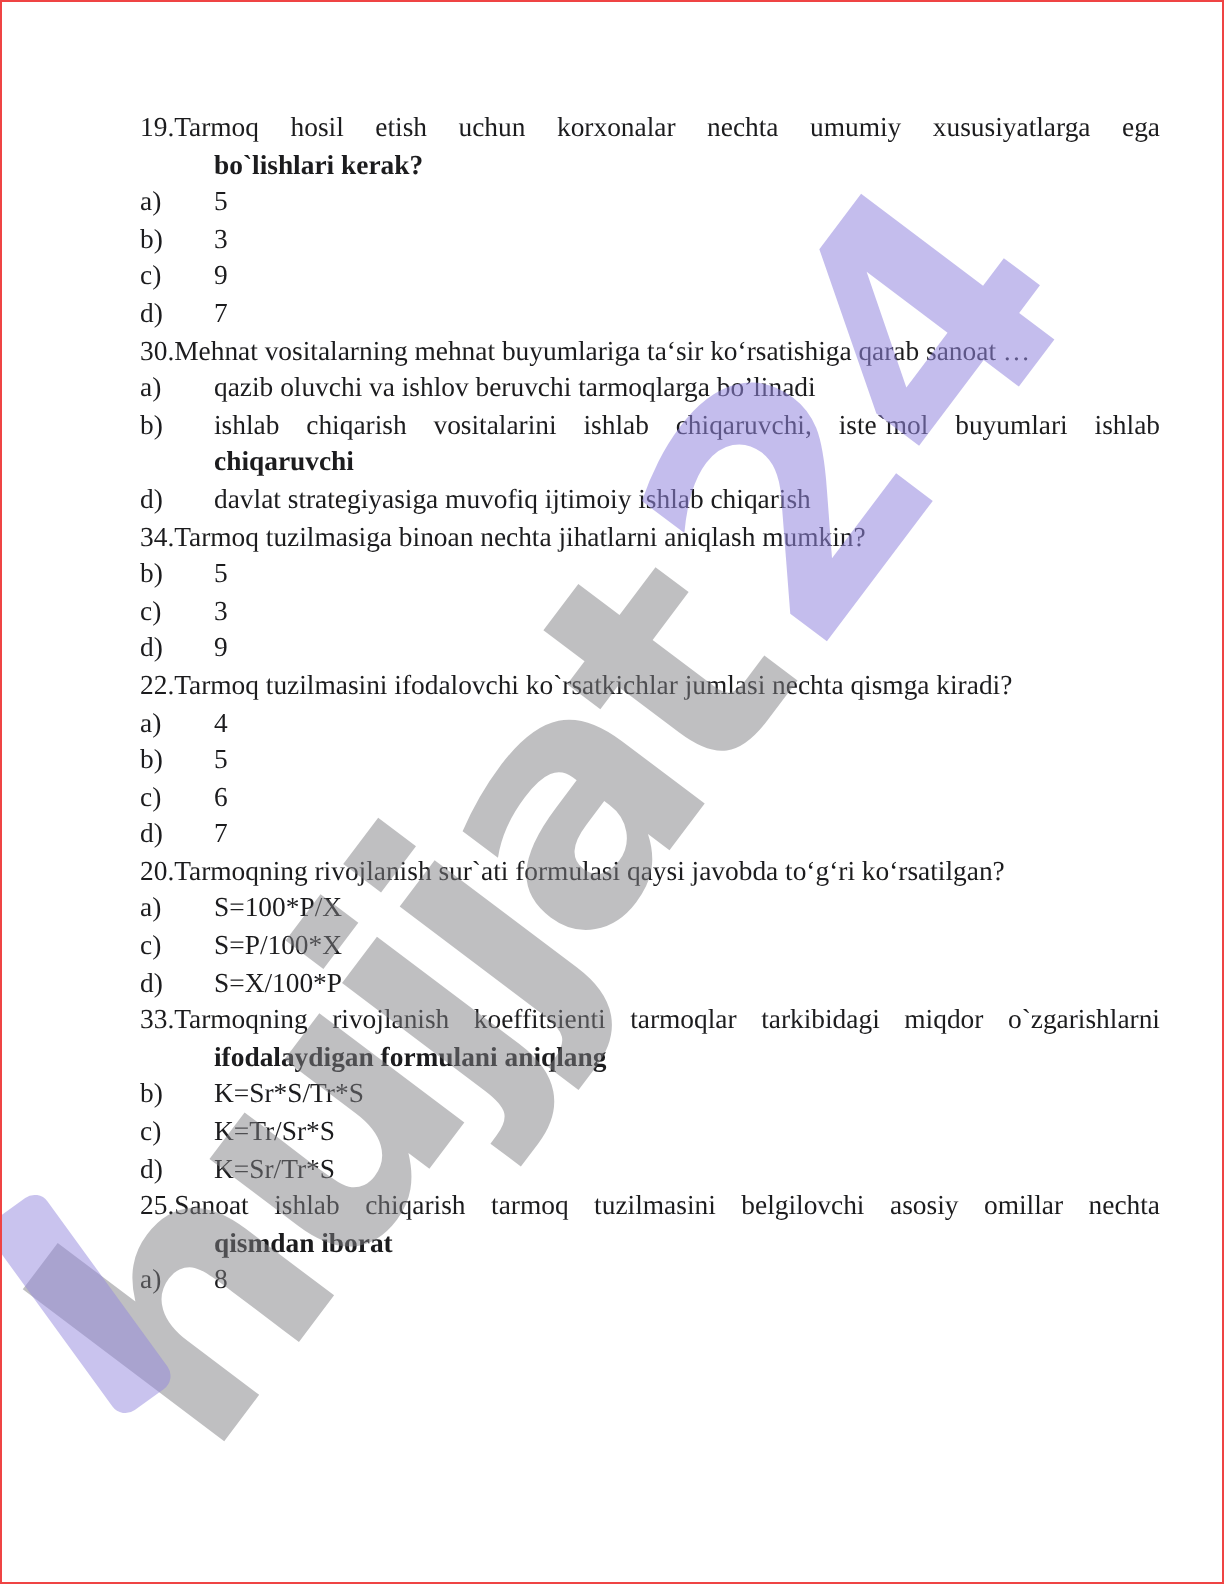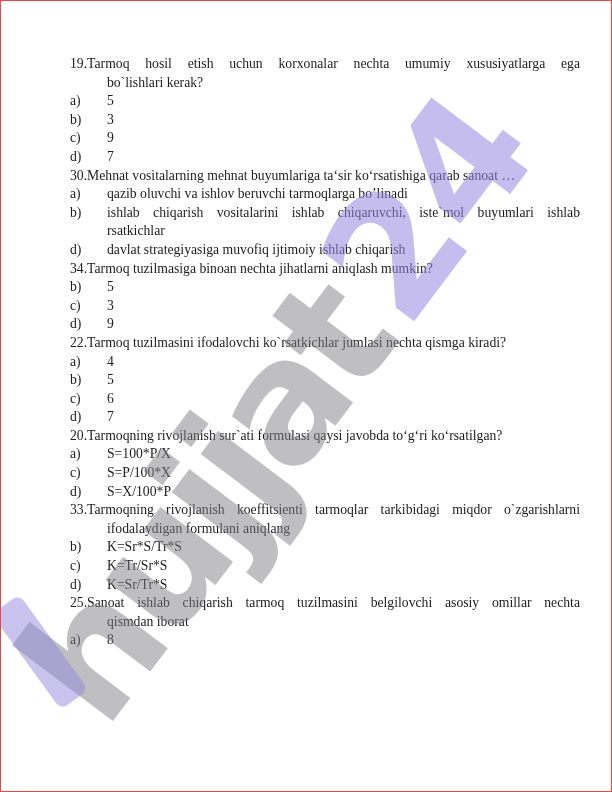--- a/index.html
+++ b/index.html
@@ -11,21 +11,21 @@
     border:1px solid #ef4444;
     overflow:hidden;
     font-family:"Liberation Serif","DejaVu Serif",serif;
     font-size:13.7px;
     line-height:18.6px;
     color:#1c1c1e;
   }
   .content{position:absolute;left:69px;top:54px;width:510px;z-index:1;}
   .content p{margin:0;}
   
-  .lc{padding-left:37px;}
+  .lc{padding-left:37px;font-weight:bold;}
   
   .stretch{text-align:justify;text-align-last:justify;}
   
   .alab{display:inline-block;width:37px;}
   
   .wm{
     position:absolute;left:58px;top:614px;
     height:166px;line-height:166px;
     transform:rotate(-53deg);transform-origin:0 50%;
     font-family:"DejaVu Sans",sans-serif;font-weight:bold;
@@ -54,21 +54,21 @@
       <p><span class="alab">a)</span><span>5</span></p>
       <p><span class="alab">b)</span><span>3</span></p>
       <p><span class="alab">c)</span><span>9</span></p>
       <p><span class="alab">d)</span><span>7</span></p>
     </div>
 
     <div>
       <p><span>30.</span><span>Mehnat vositalarning mehnat buyumlariga ta‘sir ko‘rsatishiga qarab sanoat …</span></p>
       <p><span class="alab">a)</span><span>qazib oluvchi va ishlov beruvchi tarmoqlarga bo’linadi</span></p>
       <p class="stretch"><span class="alab">b)</span><span>ishlab chiqarish vositalarini ishlab chiqaruvchi, iste`mol buyumlari ishlab</span></p>
-      <p class="lc">rsatkichlar</p>
+      <p class="lc">chiqaruvchi</p>
       <p><span class="alab">d)</span><span>davlat strategiyasiga muvofiq ijtimoiy ishlab chiqarish</span></p>
     </div>
 
     <div>
       <p><span>34.</span><span>Tarmoq tuzilmasiga binoan nechta jihatlarni aniqlash mumkin?</span></p>
       <p><span class="alab">b)</span><span>5</span></p>
       <p><span class="alab">c)</span><span>3</span></p>
       <p><span class="alab">d)</span><span>9</span></p>
     </div>
 

